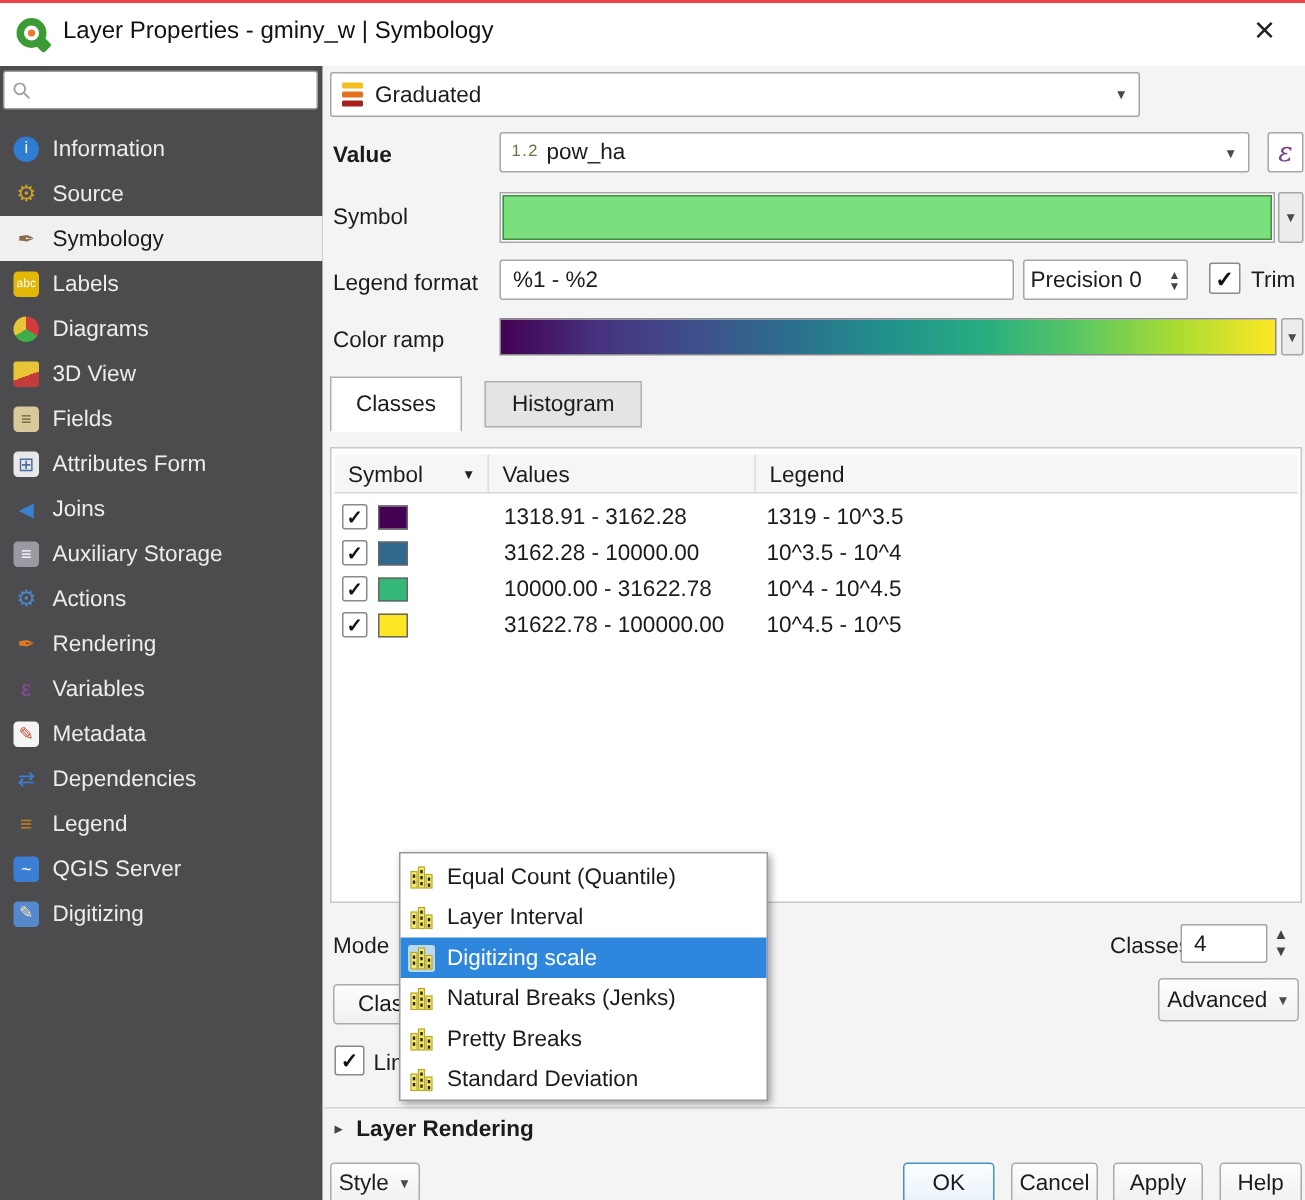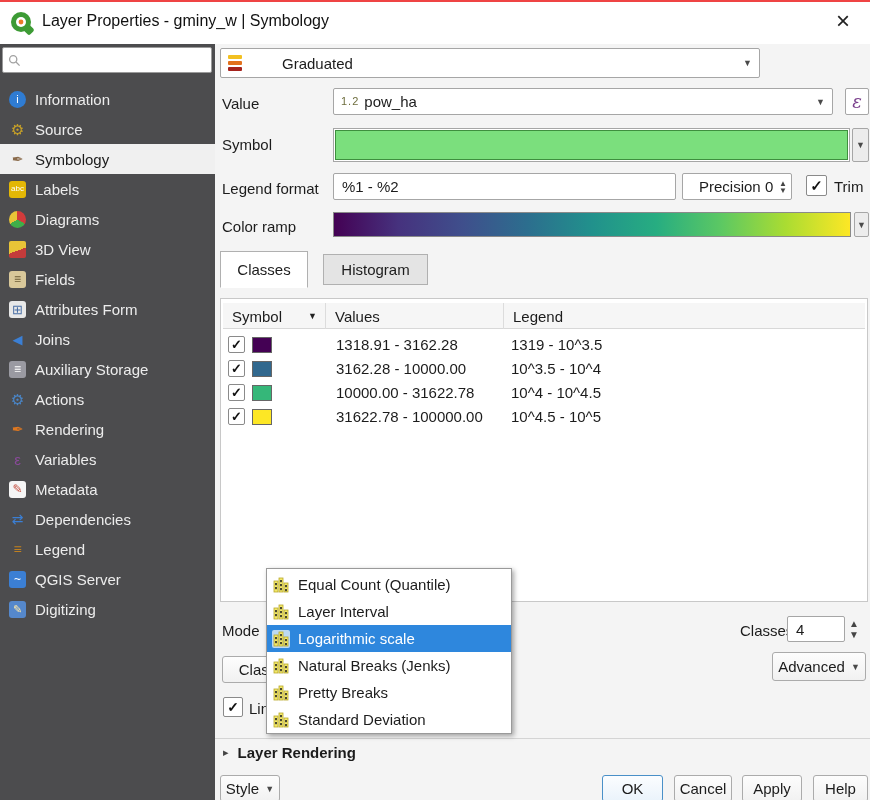--- a/index.html
+++ b/index.html
@@ -174,51 +174,51 @@
   </li>
         <li class="side-item">
     <span class="sicon shape-square" style="background: rgb(85, 136, 204); color: rgb(255, 233, 168); font-size: 11px;">✎</span>
     <span class="slabel">Digitizing</span>
   </li>
       </ul>
   </div>
 
   <div id="content">
 
-    <div class="combo" style="left:5px;top:4px;width:540px;height:30px;gap:32px;">
+    <div class="combo" style="left:5px;top:4px;width:540px;height:30px;">
       <span id="grad-icon">
           <span class="gbar1"></span>
           <span class="gbar2"></span>
           <span class="gbar3"></span>
         </span>
       <span>Graduated</span>
       <span class="arrow">▼</span>
     </div>
 
-    <span class="abs lbl" style="left:7px;top:51px;">Value</span>
+    <span class="abs lbl" style="left:7px;top:51px;font-weight:bold;">Value</span>
     <div class="combo" style="left:118px;top:44px;width:500px;height:27px;">
       <span id="num-badge">1.2</span>
       <span>pow_ha</span>
       <span class="arrow">▼</span>
     </div>
     <div id="eps-btn" class="abs" style="left:630px;top:44px;width:24px;height:27px;">ε</div>
 
     <span class="abs lbl" style="left:7px;top:92px;">Symbol</span>
     <div id="symbol-outer" class="abs" style="left:118px;top:84px;width:517px;height:34px;">
       <div id="symbol-fill" style="background: rgb(123, 223, 125);"></div>
     </div>
     <div class="dstrip abs" style="left:637px;top:84px;width:17px;height:34px;">
       <span class="arrow" style="margin:0;padding:0;">▼</span>
     </div>
 
     <span class="abs lbl" style="left:7px;top:136px;">Legend format</span>
     <div class="combo" style="left:118px;top:129px;width:343px;height:27px;padding-left:8px;">
       <span>%1 - %2</span>
     </div>
-    <div class="combo" style="left:467px;top:129px;width:110px;height:27px;padding-left:16px;">
+    <div class="combo" style="left:467px;top:129px;width:110px;height:27px;padding-left:4px;">
       <span>Precision</span>&nbsp;<span>0</span>
       <span class="spin" style="margin-left:auto;padding-right:4px;">
           <span>▲</span>
           <span>▼</span>
         </span>
     </div>
     <div class="cb abs" style="left:591px;top:131px;width:21px;height:21px;font-size:15px;">✓</div>
     <span class="abs lbl" style="left:619px;top:134px;">Trim</span>
 
     <span class="abs lbl" style="left:7px;top:174px;">Color ramp</span>
@@ -333,21 +333,21 @@
         <rect x="11" y="6" width="4" height="9" fill="#f3e96b" stroke="#b8a82a" stroke-width="0.8"></rect>
         <rect x="2.2" y="6" width="1.6" height="2.2" fill="#222"></rect>
         <rect x="2.2" y="10" width="1.6" height="2.2" fill="#222"></rect>
         <rect x="7.2" y="3" width="1.6" height="2.2" fill="#222"></rect>
         <rect x="7.2" y="7" width="1.6" height="2.2" fill="#222"></rect>
         <rect x="7.2" y="11" width="1.6" height="2.2" fill="#222"></rect>
         <rect x="12.2" y="8" width="1.6" height="2.2" fill="#222"></rect>
         <rect x="12.2" y="12" width="1.6" height="2.2" fill="#222"></rect>
       </svg>
     </span>
-    <span class="mlabel">Logarithmic scale</span>
+    <span class="mlabel">Digitizing scale</span>
   </div>
         <div class="menu-item">
     <span class="micon">
       <svg width="16" height="16" viewBox="0 0 16 16">
         <rect x="1" y="4" width="4" height="11" fill="#f3e96b" stroke="#b8a82a" stroke-width="0.8"></rect>
         <rect x="6" y="1" width="4" height="14" fill="#f3e96b" stroke="#b8a82a" stroke-width="0.8"></rect>
         <rect x="11" y="6" width="4" height="9" fill="#f3e96b" stroke="#b8a82a" stroke-width="0.8"></rect>
         <rect x="2.2" y="6" width="1.6" height="2.2" fill="#222"></rect>
         <rect x="2.2" y="10" width="1.6" height="2.2" fill="#222"></rect>
         <rect x="7.2" y="3" width="1.6" height="2.2" fill="#222"></rect>

